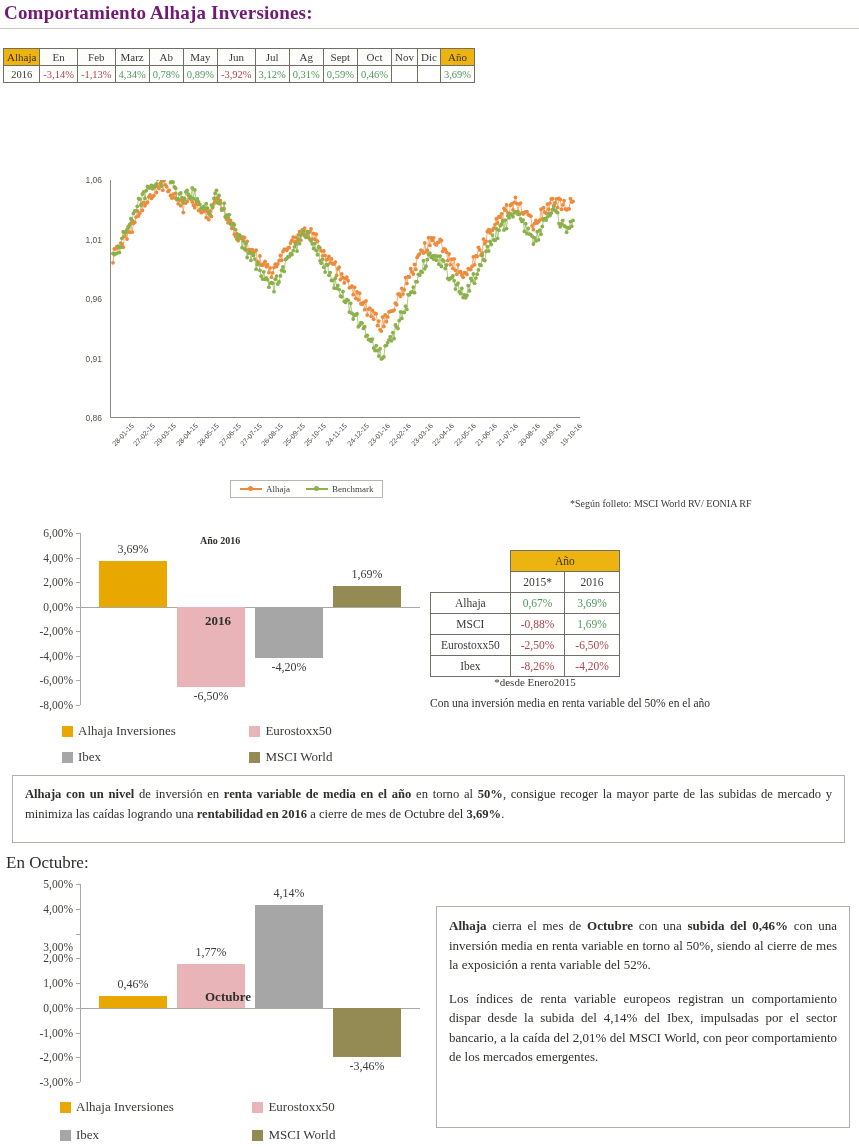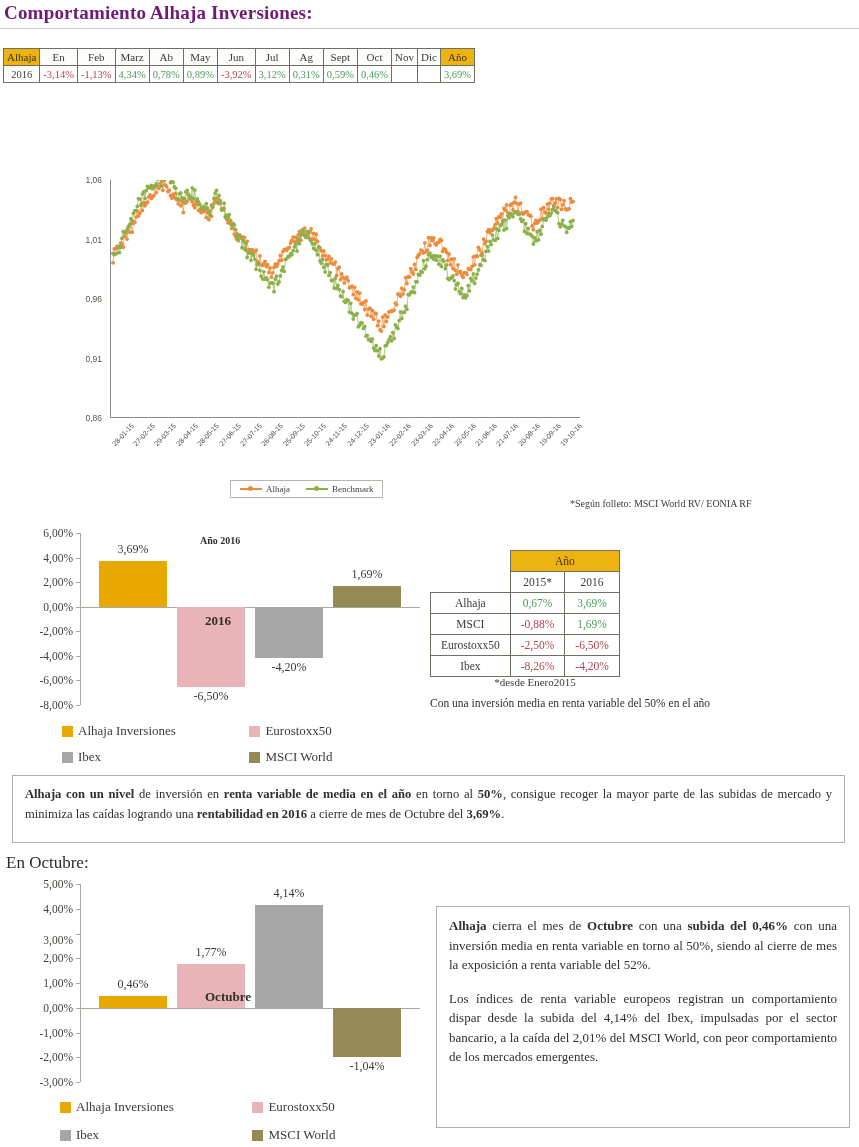--- a/index.html
+++ b/index.html
@@ -1128,21 +1128,21 @@
   <div class="commentary" id="commentary-year">
     <span id="commentary-year-text"><span class="b">Alhaja con un</span> <span class="b">nivel</span> de inversión en <span class="b">renta variable de media en el año</span> en torno al <span class="b">50%</span>, consigue recoger la mayor parte de las subidas de mercado y minimiza las caídas logrando una <span class="b">rentabilidad en 2016</span> a cierre de mes de Octubre del <span class="b">3,69%</span>.</span>
   </div>
 
   <div class="section-title">En Octubre:</div>
 
   <div class="bar-chart" id="oct-bar-chart" style="left:0px; top:884px; width:430px; height:260px;">
     <div class="bc-ylabels" id="oct-ylabels" style="left:0px; top:0px; width:78px; height:198px;">
         <span style="top: 0px;">5,00%</span>
         <span style="top: 24.75px;">4,00%</span>
-        <span style="top: 56px;">3,00%</span>
+        <span style="top: 63px;">3,00%</span>
         <span style="top: 74.25px;">2,00%</span>
         <span style="top: 99px;">1,00%</span>
         <span style="top: 123.75px;">0,00%</span>
         <span style="top: 148.5px;">-1,00%</span>
         <span style="top: 173.25px;">-2,00%</span>
         <span style="top: 198px;">-3,00%</span>
       </div>
     <div class="bc-plot" id="oct-plot" style="left:80px; top:0px; width:340px; height:198px;">
         <div class="axis-line" style="left: -4px; top: 0px; width: 4px; height: 1px;"></div>
         <div class="axis-line" style="left: -4px; top: 24.75px; width: 4px; height: 1px;"></div>
@@ -1155,21 +1155,21 @@
         <div class="axis-line" style="left: -4px; top: 198px; width: 4px; height: 1px;"></div>
         <div class="axis-line" style="left: 0px; top: 0px; width: 1px; height: 198px;"></div>
         <div class="axis-line" style="left: 0px; top: 123.75px; width: 340px; height: 1.3px;"></div>
         <div class="bar" style="left: 19.46px; top: 112.365px; width: 67.08px; height: 11.385px; background: rgb(232, 168, 0);"></div>
         <div class="bar-label" style="left: 5.46px; width: 95.08px; top: 93.365px;">0,46%</div>
         <div class="bar" style="left: 97.46px; top: 79.9425px; width: 67.08px; height: 43.8075px; background: rgb(232, 180, 184);"></div>
         <div class="bar-label" style="left: 83.46px; width: 95.08px; top: 60.9425px;">1,77%</div>
         <div class="bar" style="left: 175.46px; top: 21.285px; width: 67.08px; height: 102.465px; background: rgb(166, 166, 166);"></div>
         <div class="bar-label" style="left: 161.46px; width: 95.08px; top: 2.285px;">4,14%</div>
         <div class="bar" style="left: 253.46px; top: 123.75px; width: 67.08px; height: 49.7475px; background: rgb(148, 139, 84);"></div>
-        <div class="bar-label" style="left: 239.46px; width: 95.08px; top: 175.498px;">-1,04%</div>
+        <div class="bar-label" style="left: 239.46px; width: 95.08px; top: 175.498px;">-3,46%</div>
         <div class="chart-inner-title" style="left: 125px; top: 105px;">Octubre</div>
       </div>
     <div class="bc-legend" id="oct-legend" style="left:60px; top:215px; width:340px; row-gap:12px; column-gap:14px;">
         <div class="li">
           <span class="swatch" style="background: rgb(232, 168, 0);"></span>
           <span>Alhaja Inversiones</span>
         </div>
         <div class="li">
           <span class="swatch" style="background: rgb(232, 180, 184);"></span>
           <span>Eurostoxx50</span>

